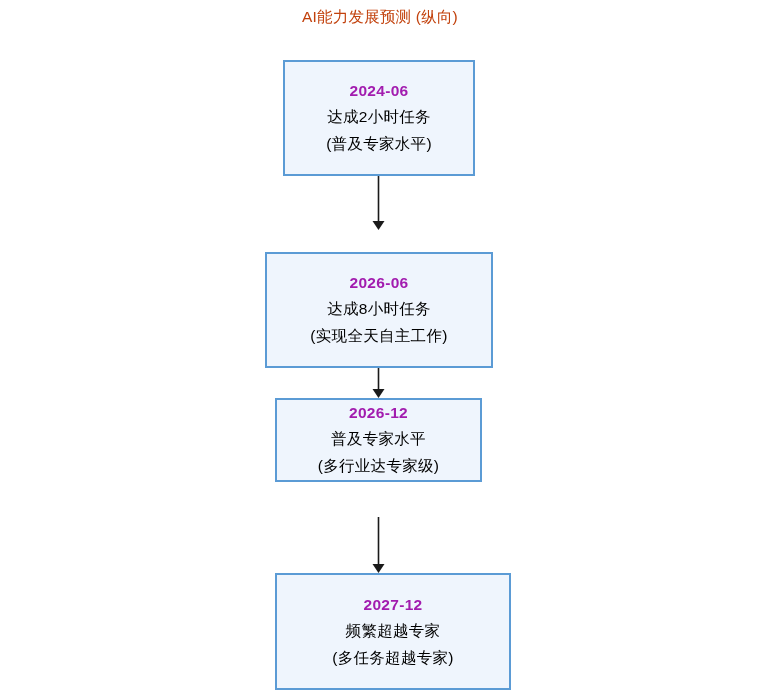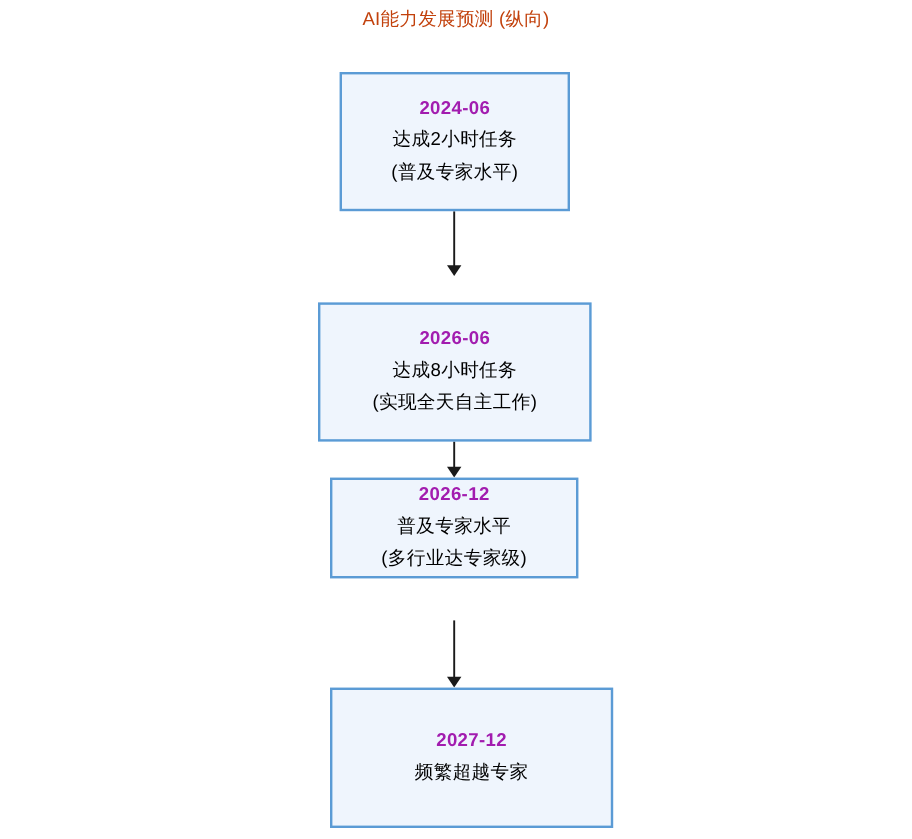--- a/index.html
+++ b/index.html
@@ -112,13 +112,14 @@
 
 <div class="flow-node" id="node-2">
   <div class="node-date">2026-12</div>
   <div class="node-line">普及专家水平</div>
   <div class="node-line">(多行业达专家级)</div>
 </div>
 
 <div class="flow-node" id="node-3">
   <div class="node-date">2027-12</div>
   <div class="node-line">频繁超越专家</div>
+  <div class="node-line">(多任务超越专家)</div>
 </div>
 
 </body></html>

